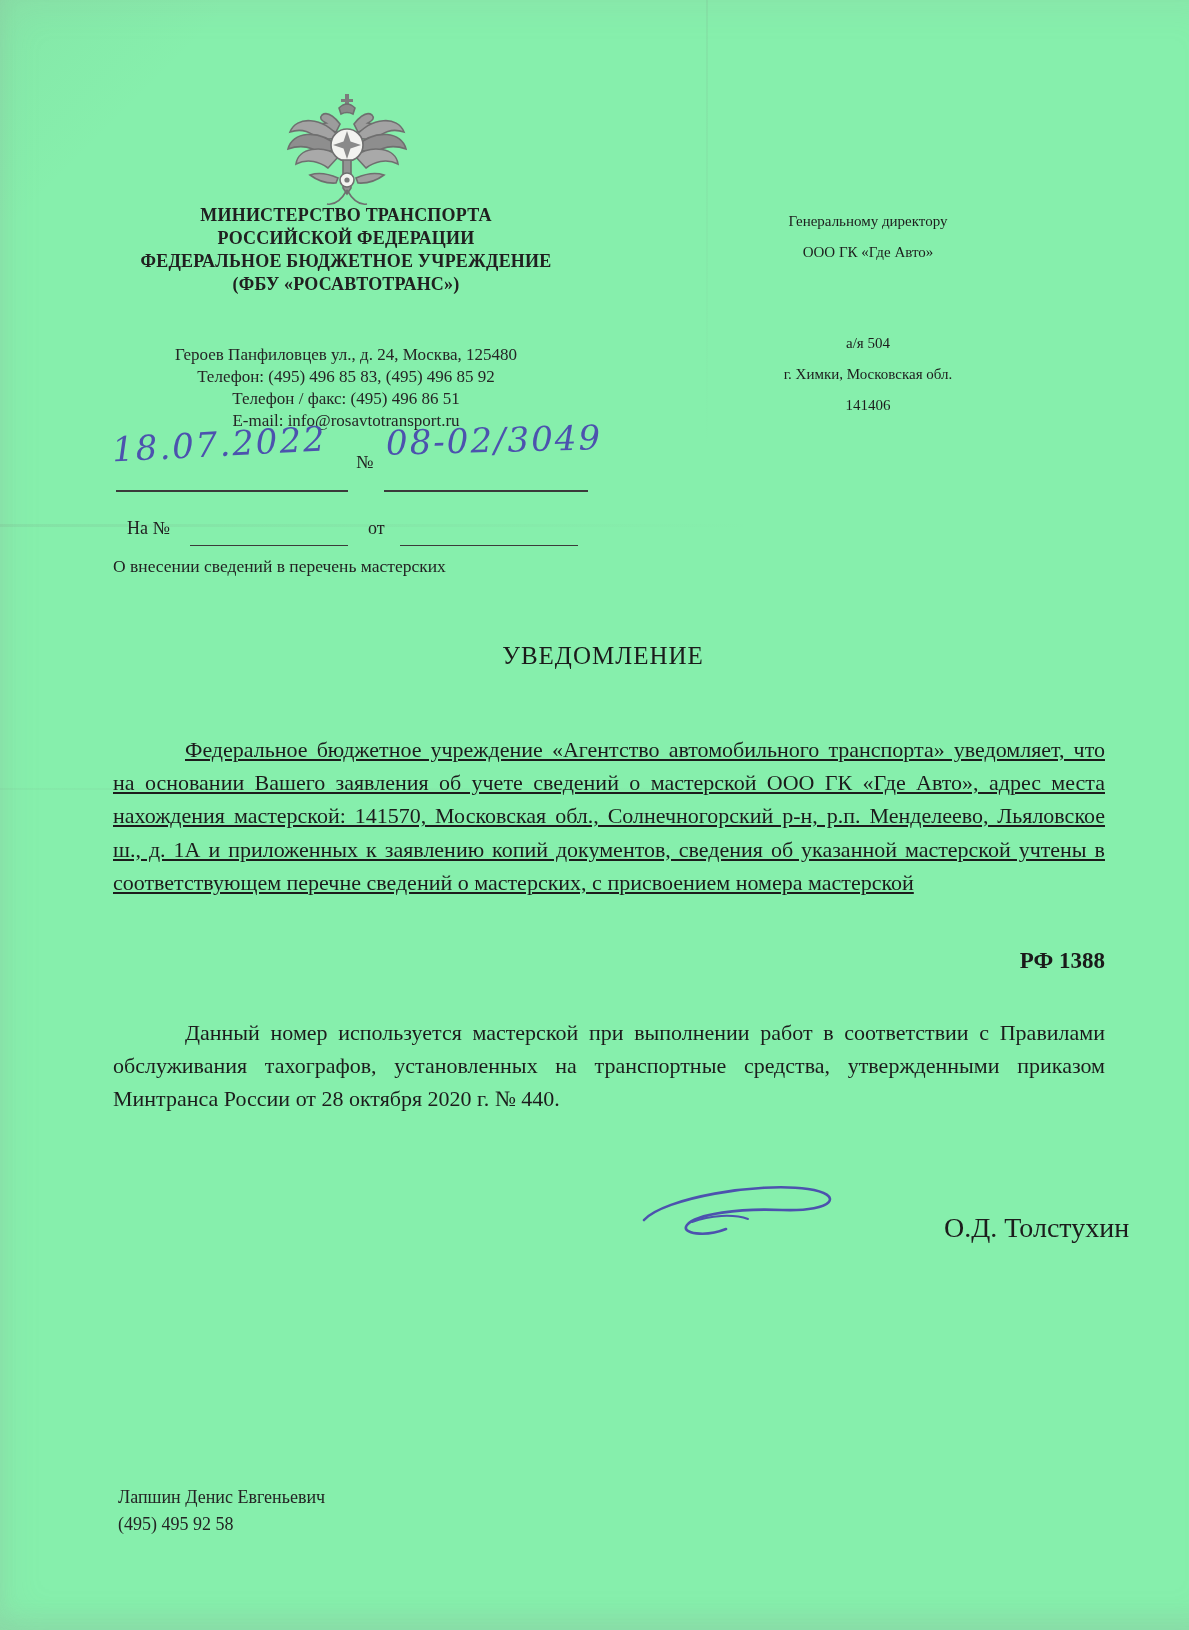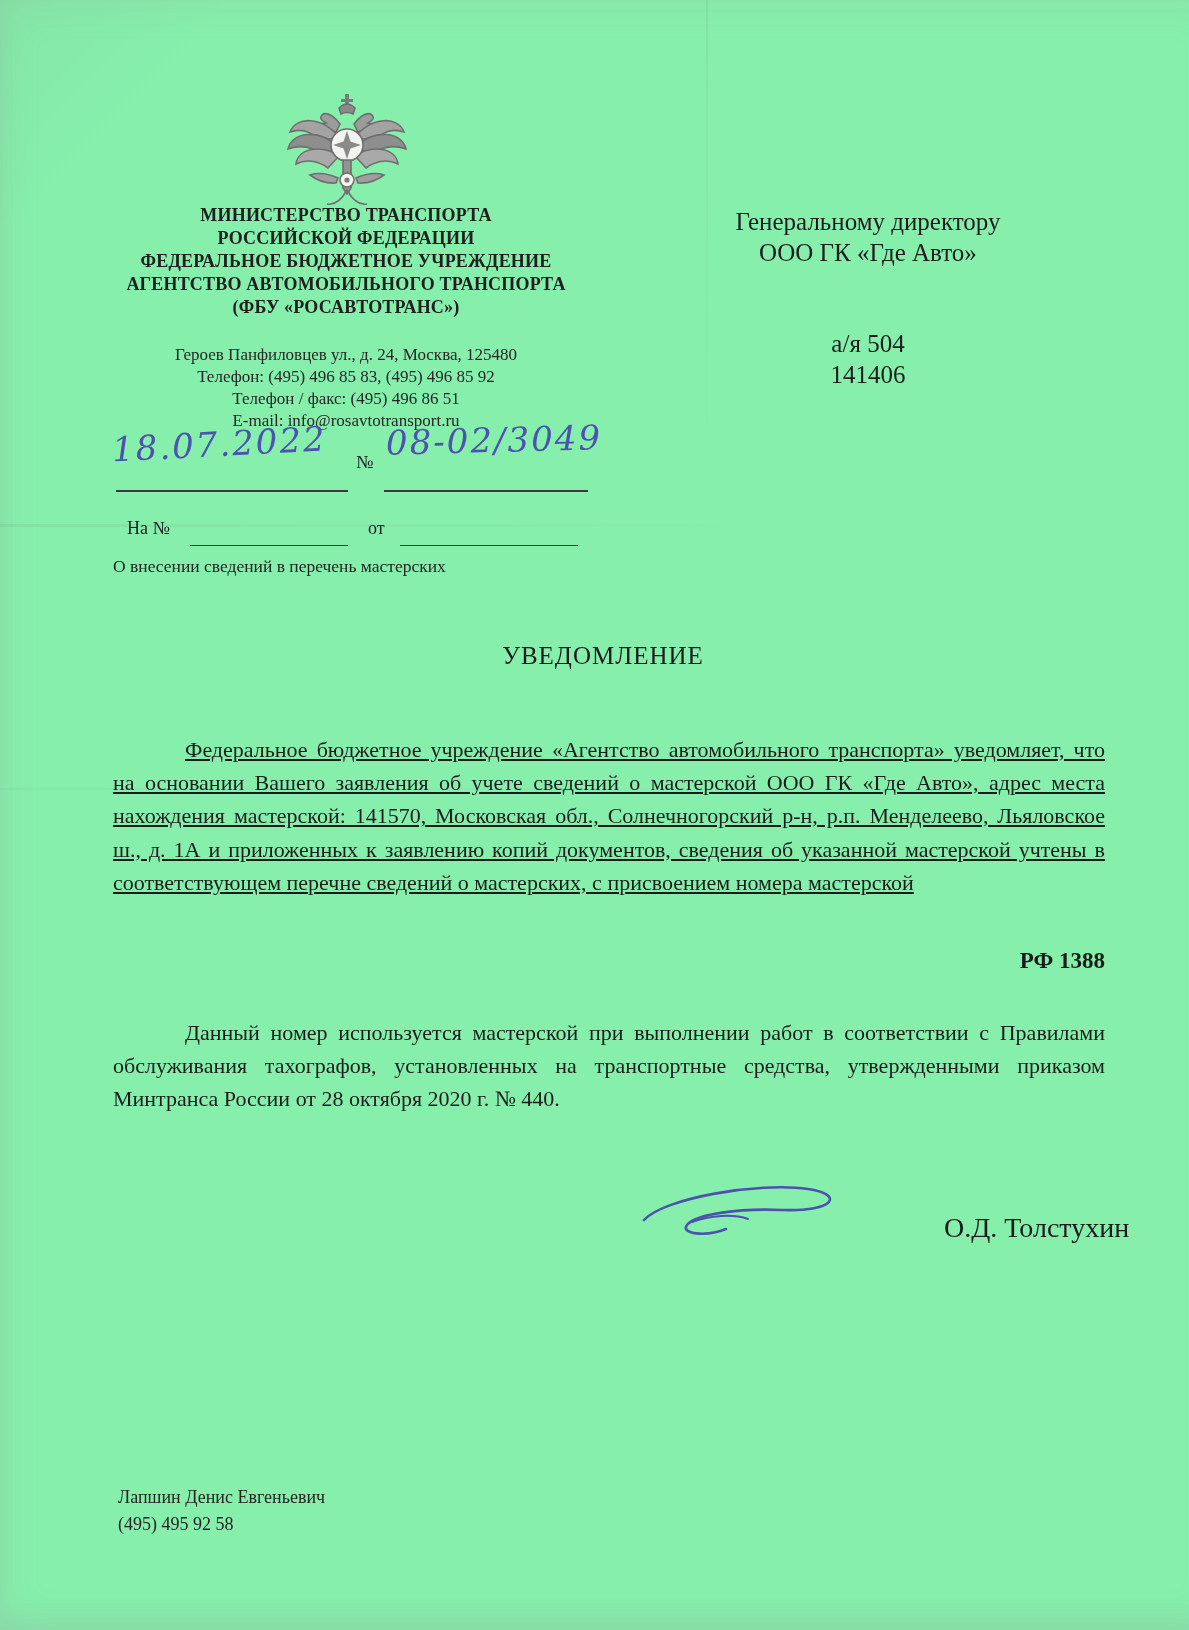--- a/index.html
+++ b/index.html
@@ -43,21 +43,21 @@
   .rule-num{left:384px;top:490px;width:204px;}
   .no-sym{left:356px;top:452px;font-size:18px;color:#222;}
   .na-label{left:127px;top:518px;font-size:18px;color:#222;}
   .rule-na{left:190px;top:545px;width:158px;border-bottom-width:1.5px;}
   .ot-label{left:368px;top:518px;font-size:18px;color:#222;}
   .rule-ot{left:400px;top:545px;width:178px;border-bottom-width:1.5px;}
   .subject{left:113px;top:556px;width:520px;font-size:17.5px;color:#222;}
 
   
   .recipient{left:648px;top:206px;width:440px;text-align:center;
-    font-size:25px;line-height:31px;color:#1d1d1d;}
+    font-size:15px;line-height:31px;color:#1d1d1d;}
   .recipient .gap1{height:32px;}
   .recipient .gap2{height:28px;}
 
   
   .title{left:107px;top:642px;width:992px;text-align:center;
     font-size:25px;letter-spacing:1px;color:#1b1b1b;}
   .para{left:113px;width:992px;font-size:22px;line-height:33.2px;
     text-align:justify;text-indent:72px;color:#1c1c1c;margin:0;}
   .para1{top:733px;text-decoration:underline;}
   .num-line{left:113px;top:948px;width:992px;text-align:right;
@@ -112,21 +112,20 @@
       <path d="M74 86 q16 -7 28 -3 q-12 9 -26 8 z" fill="#9f9f9f"></path>
 
       <path d="M65 98 q-9 16 -20 14 M65 98 q9 16 20 14" fill="none"></path>
     </g>
   </svg>
 
   <div class="abs org-block">
     <div>МИНИСТЕРСТВО ТРАНСПОРТА</div>
     <div>РОССИЙСКОЙ ФЕДЕРАЦИИ</div>
     <div>ФЕДЕРАЛЬНОЕ БЮДЖЕТНОЕ УЧРЕЖДЕНИЕ</div>
-    <div>АГЕНТСТВО АВТОМОБИЛЬНОГО ТРАНСПОРТА</div>
     <div>(ФБУ «РОСАВТОТРАНС»)</div>
   </div>
 
   <div class="abs addr-block">
     <div>Героев Панфиловцев ул., д. 24, Москва, 125480</div>
     <div>Телефон: (495) 496 85 83, (495) 496 85 92</div>
     <div>Телефон / факс: (495) 496 86 51</div>
     <div>E-mail: info@rosavtotransport.ru</div>
   </div>
 
@@ -142,20 +141,21 @@
   <div class="abs rule rule-ot"></div>
 
   <div class="abs subject">О внесении сведений в перечень мастерских</div>
 
   <div class="abs recipient">
     <div>Генеральному директору</div>
     <div>ООО ГК «Где Авто»</div>
     <div class="gap1"></div>
     <div class="gap2"></div>
     <div>а/я 504</div>
+    <div>г. Химки, Московская обл.</div>
     <div>141406</div>
   </div>
 
   <div class="abs title">УВЕДОМЛЕНИЕ</div>
 
   <p class="abs para para1">Федеральное бюджетное учреждение «Агентство автомобильного транспорта» уведомляет, что на основании Вашего заявления об учете сведений о мастерской ООО ГК «Где Авто», адрес места нахождения мастерской: 141570, Московская обл., Солнечногорский р-н, р.п. Менделеево, Льяловское ш., д. 1А и приложенных к заявлению копий документов, сведения об указанной мастерской учтены в соответствующем перечне сведений о мастерских, с присвоением номера мастерской</p>
 
   <div class="abs num-line">РФ 1388</div>
 
   <p class="abs para para2">Данный номер используется мастерской при выполнении работ в соответствии с Правилами обслуживания тахографов, установленных на транспортные средства, утвержденными приказом Минтранса России от 28 октября 2020 г. № 440.</p>

